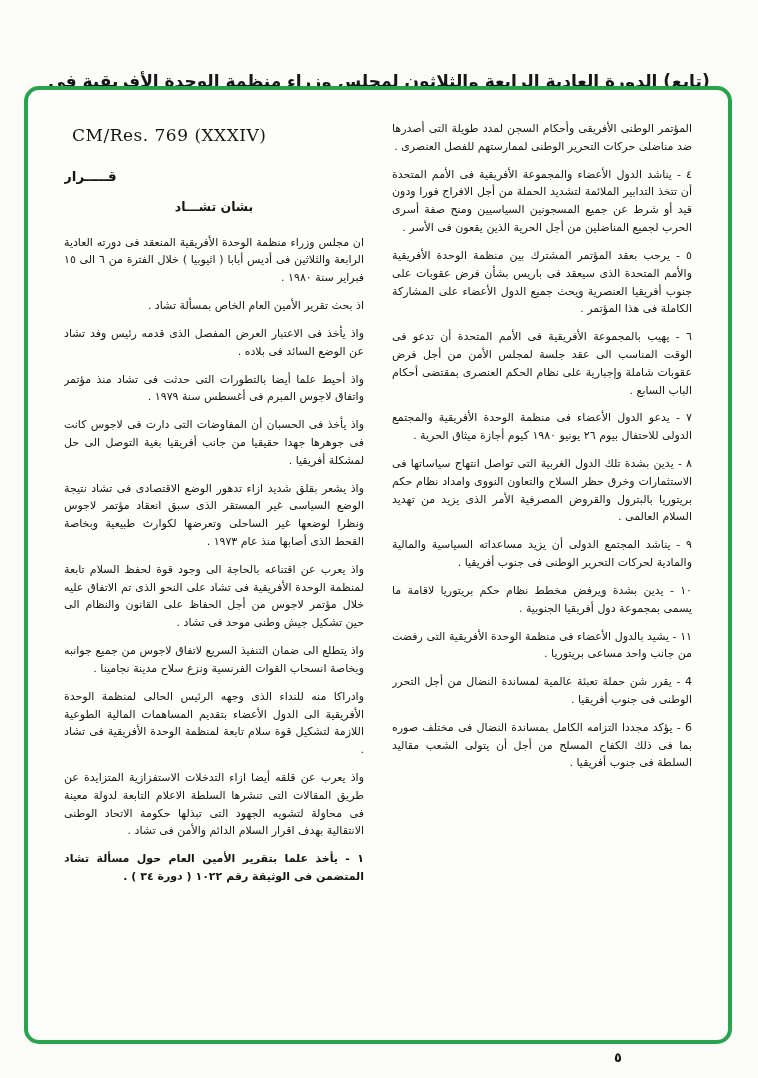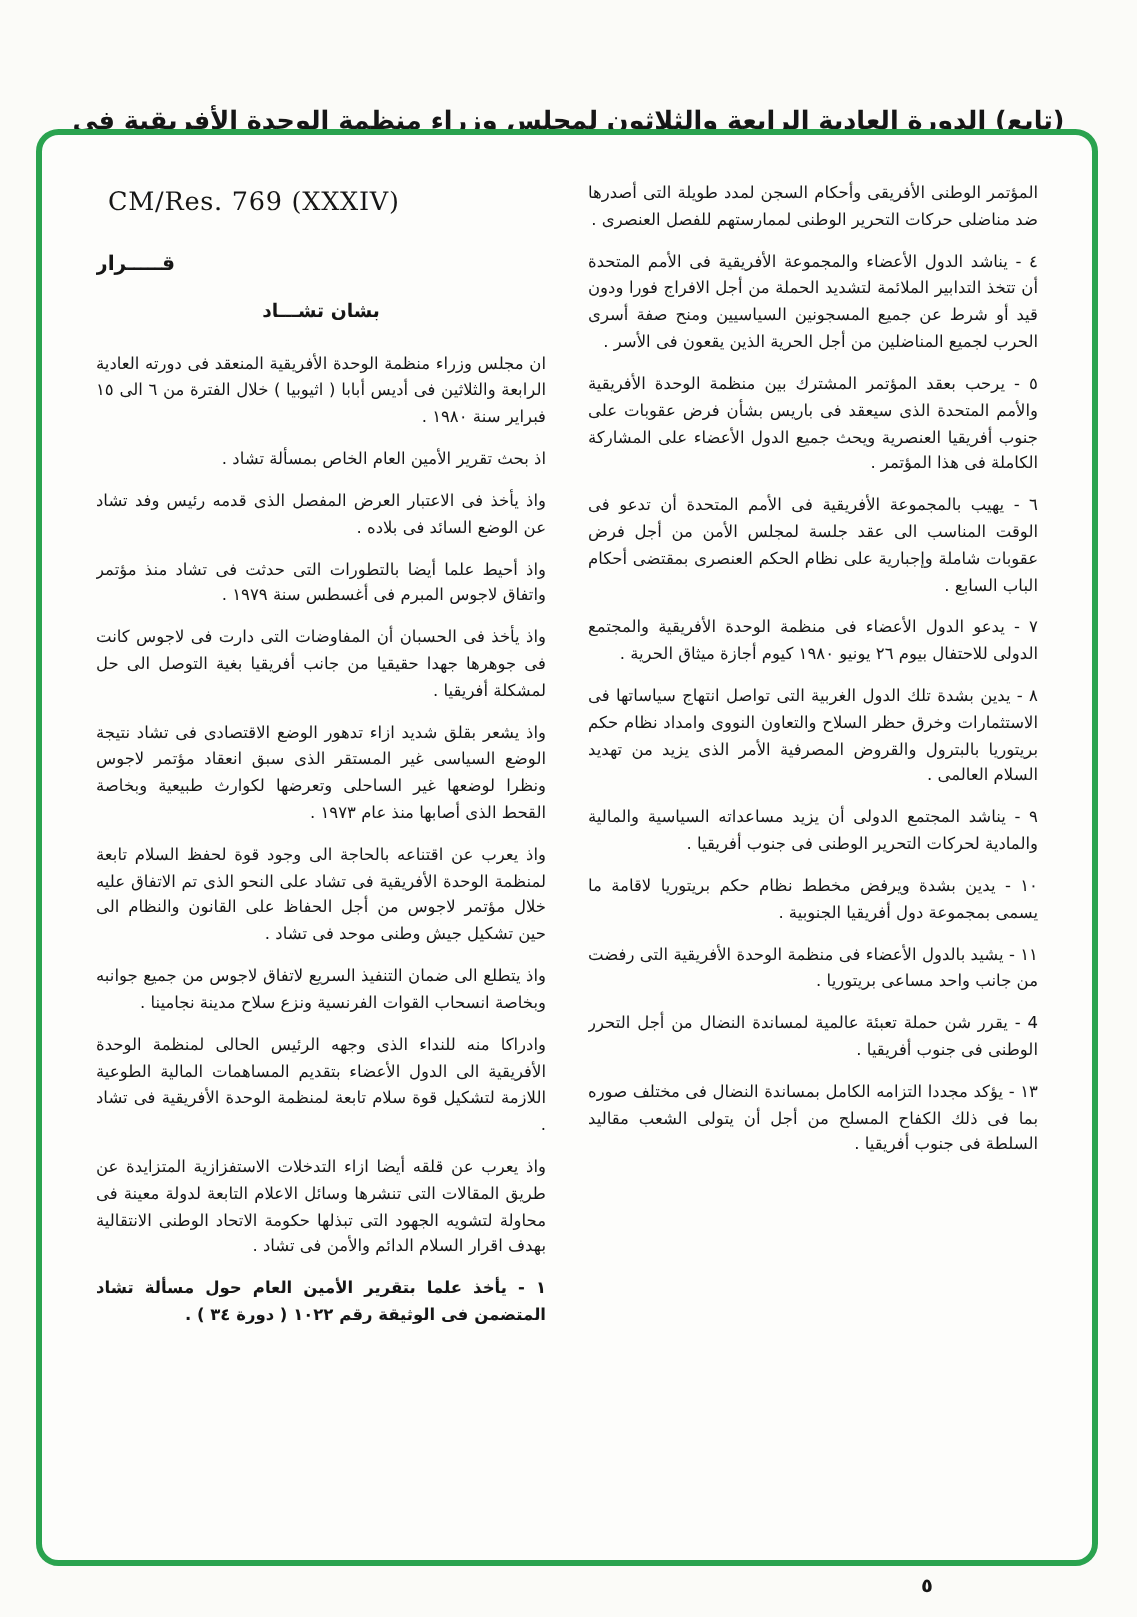--- a/index.html
+++ b/index.html
@@ -116,36 +116,36 @@
       <p class="para">المؤتمر الوطنى الأفريقى وأحكام السجن لمدد طويلة التى أصدرها ضد مناضلى حركات التحرير الوطنى لممارستهم للفصل العنصرى .</p>
       <p class="para">٤ - يناشد الدول الأعضاء والمجموعة الأفريقية فى الأمم المتحدة أن تتخذ التدابير الملائمة لتشديد الحملة من أجل الافراج فورا ودون قيد أو شرط عن جميع المسجونين السياسيين ومنح صفة أسرى الحرب لجميع المناضلين من أجل الحرية الذين يقعون فى الأسر .</p>
       <p class="para">٥ - يرحب بعقد المؤتمر المشترك بين منظمة الوحدة الأفريقية والأمم المتحدة الذى سيعقد فى باريس بشأن فرض عقوبات على جنوب أفريقيا العنصرية ويحث جميع الدول الأعضاء على المشاركة الكاملة فى هذا المؤتمر .</p>
       <p class="para">٦ - يهيب بالمجموعة الأفريقية فى الأمم المتحدة أن تدعو فى الوقت المناسب الى عقد جلسة لمجلس الأمن من أجل فرض عقوبات شاملة وإجبارية على نظام الحكم العنصرى بمقتضى أحكام الباب السابع .</p>
       <p class="para">٧ - يدعو الدول الأعضاء فى منظمة الوحدة الأفريقية والمجتمع الدولى للاحتفال بيوم ٢٦ يونيو ١٩٨٠ كيوم أجازة ميثاق الحرية .</p>
       <p class="para">٨ - يدين بشدة تلك الدول الغربية التى تواصل انتهاج سياساتها فى الاستثمارات وخرق حظر السلاح والتعاون النووى وامداد نظام حكم بريتوريا بالبترول والقروض المصرفية الأمر الذى يزيد من تهديد السلام العالمى .</p>
       <p class="para">٩ - يناشد المجتمع الدولى أن يزيد مساعداته السياسية والمالية والمادية لحركات التحرير الوطنى فى جنوب أفريقيا .</p>
       <p class="para">١٠ - يدين بشدة ويرفض مخطط نظام حكم بريتوريا لاقامة ما يسمى بمجموعة دول أفريقيا الجنوبية .</p>
       <p class="para">١١ - يشيد بالدول الأعضاء فى منظمة الوحدة الأفريقية التى رفضت من جانب واحد مساعى بريتوريا .</p>
       <p class="para">4 - يقرر شن حملة تعبئة عالمية لمساندة النضال من أجل التحرر الوطنى فى جنوب أفريقيا .</p>
-      <p class="para">١٣ - يؤكد مجددا التزامه الكامل بمساندة النضال فى مختلف صوره بما فى ذلك الكفاح المسلح من أجل أن يتولى الشعب مقاليد السلطة فى جنوب أفريقيا .</p>
+      <p class="para">6 - يؤكد مجددا التزامه الكامل بمساندة النضال فى مختلف صوره بما فى ذلك الكفاح المسلح من أجل أن يتولى الشعب مقاليد السلطة فى جنوب أفريقيا .</p>
     </div>
 
     <div class="col">
       <div class="resolution-id">CM/Res. 769 (XXXIV)</div>
       <div class="resolution-title">قـــــرار</div>
       <div class="resolution-subtitle">بشان تشـــاد</div>
       <p class="para">ان مجلس وزراء منظمة الوحدة الأفريقية المنعقد فى دورته العادية الرابعة والثلاثين فى أديس أبابا ( اثيوبيا ) خلال الفترة من ٦ الى ١٥ فبراير سنة ١٩٨٠ .</p>
       <p class="para">اذ بحث تقرير الأمين العام الخاص بمسألة تشاد .</p>
       <p class="para">واذ يأخذ فى الاعتبار العرض المفصل الذى قدمه رئيس وفد تشاد عن الوضع السائد فى بلاده .</p>
       <p class="para">واذ أحيط علما أيضا بالتطورات التى حدثت فى تشاد منذ مؤتمر واتفاق لاجوس المبرم فى أغسطس سنة ١٩٧٩ .</p>
       <p class="para">واذ يأخذ فى الحسبان أن المفاوضات التى دارت فى لاجوس كانت فى جوهرها جهدا حقيقيا من جانب أفريقيا بغية التوصل الى حل لمشكلة أفريقيا .</p>
       <p class="para">واذ يشعر بقلق شديد ازاء تدهور الوضع الاقتصادى فى تشاد نتيجة الوضع السياسى غير المستقر الذى سبق انعقاد مؤتمر لاجوس ونظرا لوضعها غير الساحلى وتعرضها لكوارث طبيعية وبخاصة القحط الذى أصابها منذ عام ١٩٧٣ .</p>
       <p class="para">واذ يعرب عن اقتناعه بالحاجة الى وجود قوة لحفظ السلام تابعة لمنظمة الوحدة الأفريقية فى تشاد على النحو الذى تم الاتفاق عليه خلال مؤتمر لاجوس من أجل الحفاظ على القانون والنظام الى حين تشكيل جيش وطنى موحد فى تشاد .</p>
       <p class="para">واذ يتطلع الى ضمان التنفيذ السريع لاتفاق لاجوس من جميع جوانبه وبخاصة انسحاب القوات الفرنسية ونزع سلاح مدينة نجامينا .</p>
       <p class="para">وادراكا منه للنداء الذى وجهه الرئيس الحالى لمنظمة الوحدة الأفريقية الى الدول الأعضاء بتقديم المساهمات المالية الطوعية اللازمة لتشكيل قوة سلام تابعة لمنظمة الوحدة الأفريقية فى تشاد .</p>
-      <p class="para">واذ يعرب عن قلقه أيضا ازاء التدخلات الاستفزازية المتزايدة عن طريق المقالات التى تنشرها وسائل الاعلام التابعة لدولة معينة فى محاولة لتشويه الجهود التى تبذلها حكومة الاتحاد الوطنى الانتقالية بهدف اقرار السلام الدائم والأمن فى تشاد .</p>
+      <p class="para">واذ يعرب عن قلقه أيضا ازاء التدخلات الاستفزازية المتزايدة عن طريق المقالات التى تنشرها السلطة الاعلام التابعة لدولة معينة فى محاولة لتشويه الجهود التى تبذلها حكومة الاتحاد الوطنى الانتقالية بهدف اقرار السلام الدائم والأمن فى تشاد .</p>
       <p class="para emphasis">١ - يأخذ علما بتقرير الأمين العام حول مسألة تشاد المتضمن فى الوثيقة رقم ١٠٢٢ ( دورة ٣٤ ) .</p>
     </div>
 
   </div>
 </div>
 
 <div class="page-number">٥</div>
 
 </body></html>

